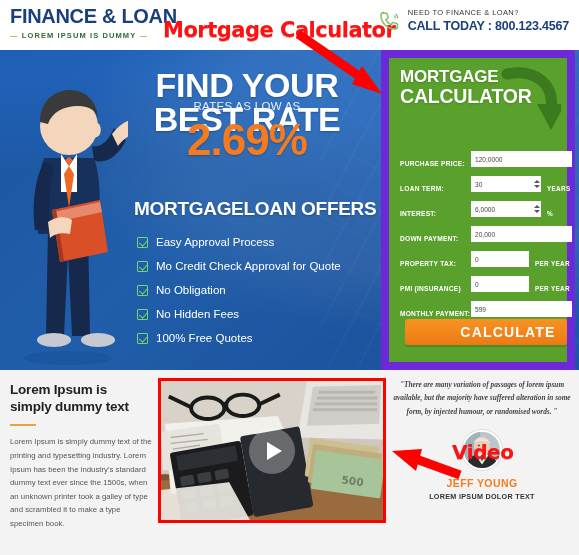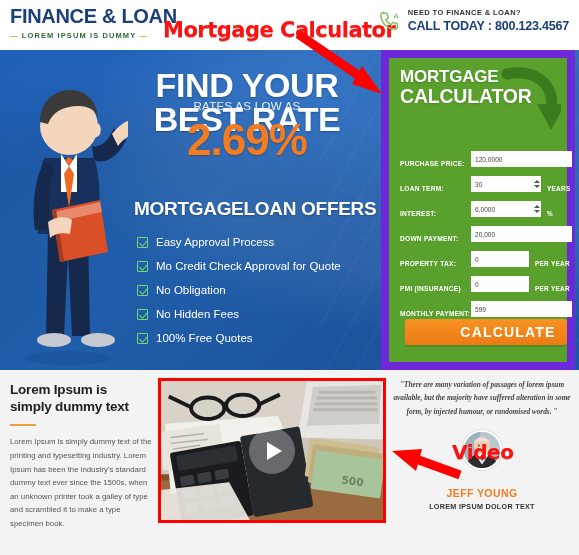--- a/index.html
+++ b/index.html
@@ -33,21 +33,21 @@
     position:absolute; left:163px; top:18px;
     font-size:21px; font-weight:bold; color:#ff1111;
     font-family:"DejaVu Sans", sans-serif;
     letter-spacing:-0.5px; white-space:nowrap;
     text-shadow: 0 1px 0 rgba(120,0,0,.35);
   }
 
   .contact { position:absolute; right:10px; top:8px; text-align:left; }
   .contact-row { display:flex; align-items:center; gap:7px; }
   .phone-icon { width:24px; height:24px; flex:0 0 24px; }
-  .contact-l1 { font-size:7.5px; font-weight:bold; color:#333; letter-spacing:.4px; }
+  .contact-l1 { font-size:7.5px; font-weight:normal; color:#333; letter-spacing:.4px; }
   .contact-l2 { font-size:12.5px; font-weight:bold; color:#1a3f7a; letter-spacing:-.2px; margin-top:2px; }
 
   
   .hero {
     position:absolute; left:0; top:50px; width:579px; height:320px;
     background: linear-gradient(135deg,#1f5fb5 0%, #2468bd 40%, #1c55a6 100%);
     overflow:hidden;
   }
   .hero-wave {
     position:absolute; left:0; bottom:0; width:100%; height:100%;
@@ -196,21 +196,21 @@
     font-size:7.3px; color:#444; line-height:1.85;
     font-style:italic; font-weight:bold;
     font-family:"Liberation Serif", serif;
   }
   .avatar {
     width:40px; height:40px; border-radius:50%; margin:12px auto 0;
     border:2px solid #fff; box-shadow:0 0 0 1px #ddd;
     overflow:hidden; position:relative; background:#cfd8dc;
   }
   .testi-name {
-    margin-top:17px; font-size:10.5px; font-weight:bold; color:#f47b20;
+    margin-top:7px; font-size:10.5px; font-weight:bold; color:#f47b20;
     letter-spacing:.4px;
   }
   .testi-role {
     margin-top:3px; font-size:7.2px; font-weight:bold; color:#333; letter-spacing:.3px;
   }
 </style>
 </head>
 <body>
 
 <div class="page">

